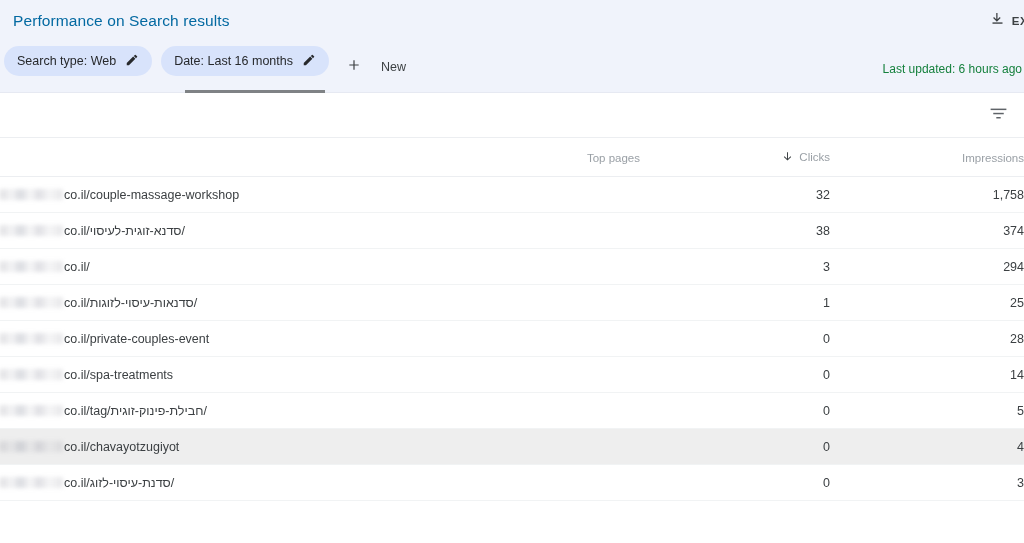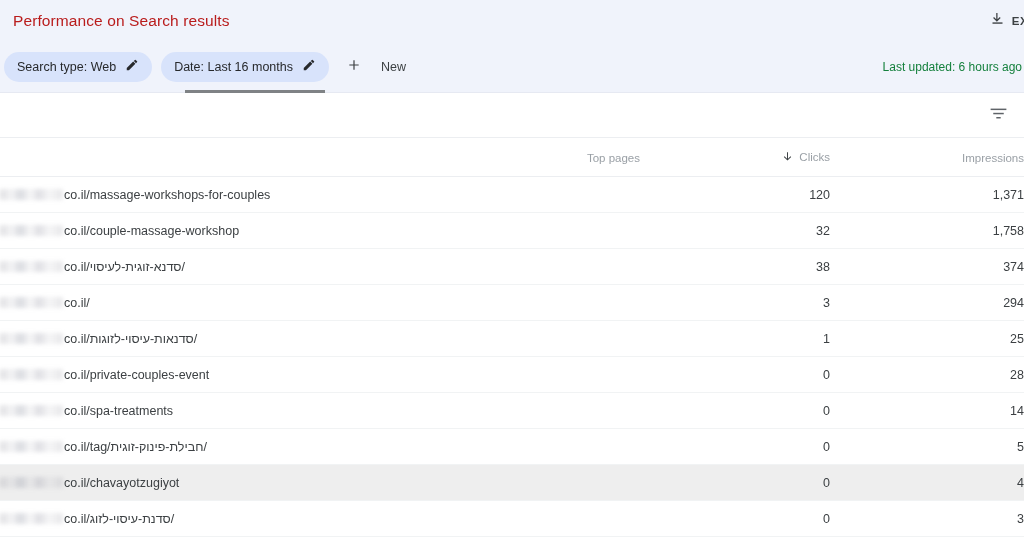--- a/index.html
+++ b/index.html
@@ -17,21 +17,21 @@
     height: 41px;
     background: #f0f3fb;
     display: flex;
     align-items: center;
     justify-content: space-between;
     padding: 0 0 0 13px;
     position: relative;
   }
   .page-title {
     font-size: 15.5px;
-    color: #b91c1c;
+    color: #0369a1;
     letter-spacing: .1px;
     white-space: nowrap;
   }
   .export-btn {
     display: flex;
     align-items: center;
     gap: 7px;
     padding-right: 0;
     margin-right: -22px;
     cursor: pointer;
@@ -43,22 +43,22 @@
     letter-spacing: .6px;
     color: #3c4043;
   }
   .dl-icon { display: block; }
 
   
   .filter-bar {
     height: 52px;
     background: #f0f3fb;
     display: flex;
-    align-items: center;
-    padding: 0 13px 0 4px;
+    align-items: flex-end;
+    padding: 0 13px 16px 4px;
     position: relative;
     border-bottom: 1px solid #e6e9f2;
   }
   .chips { display: flex; align-items: center; gap: 9px; }
   .chip {
     display: flex;
     align-items: center;
     gap: 9px;
     height: 30px;
     padding: 0 13px;
@@ -263,30 +263,20 @@
       <th class="col-impr">
         <span>Impressions</span>
       </th>
     </tr>
   </thead>
   <tbody id="tbody">
       <tr class="row">
         <td class="cell-page">
           <span class="url-line">
             <span class="redacted"></span>
-            <span class="url-text">co.il/massage-workshops-for-couples</span>
-          </span>
-        </td>
-        <td class="cell-num cell-clicks">120</td>
-        <td class="cell-num cell-impr">1,371</td>
-      </tr>
-      <tr class="row">
-        <td class="cell-page">
-          <span class="url-line">
-            <span class="redacted"></span>
             <span class="url-text">co.il/couple-massage-workshop</span>
           </span>
         </td>
         <td class="cell-num cell-clicks">32</td>
         <td class="cell-num cell-impr">1,758</td>
       </tr>
       <tr class="row">
         <td class="cell-page">
           <span class="url-line">
             <span class="redacted"></span>

